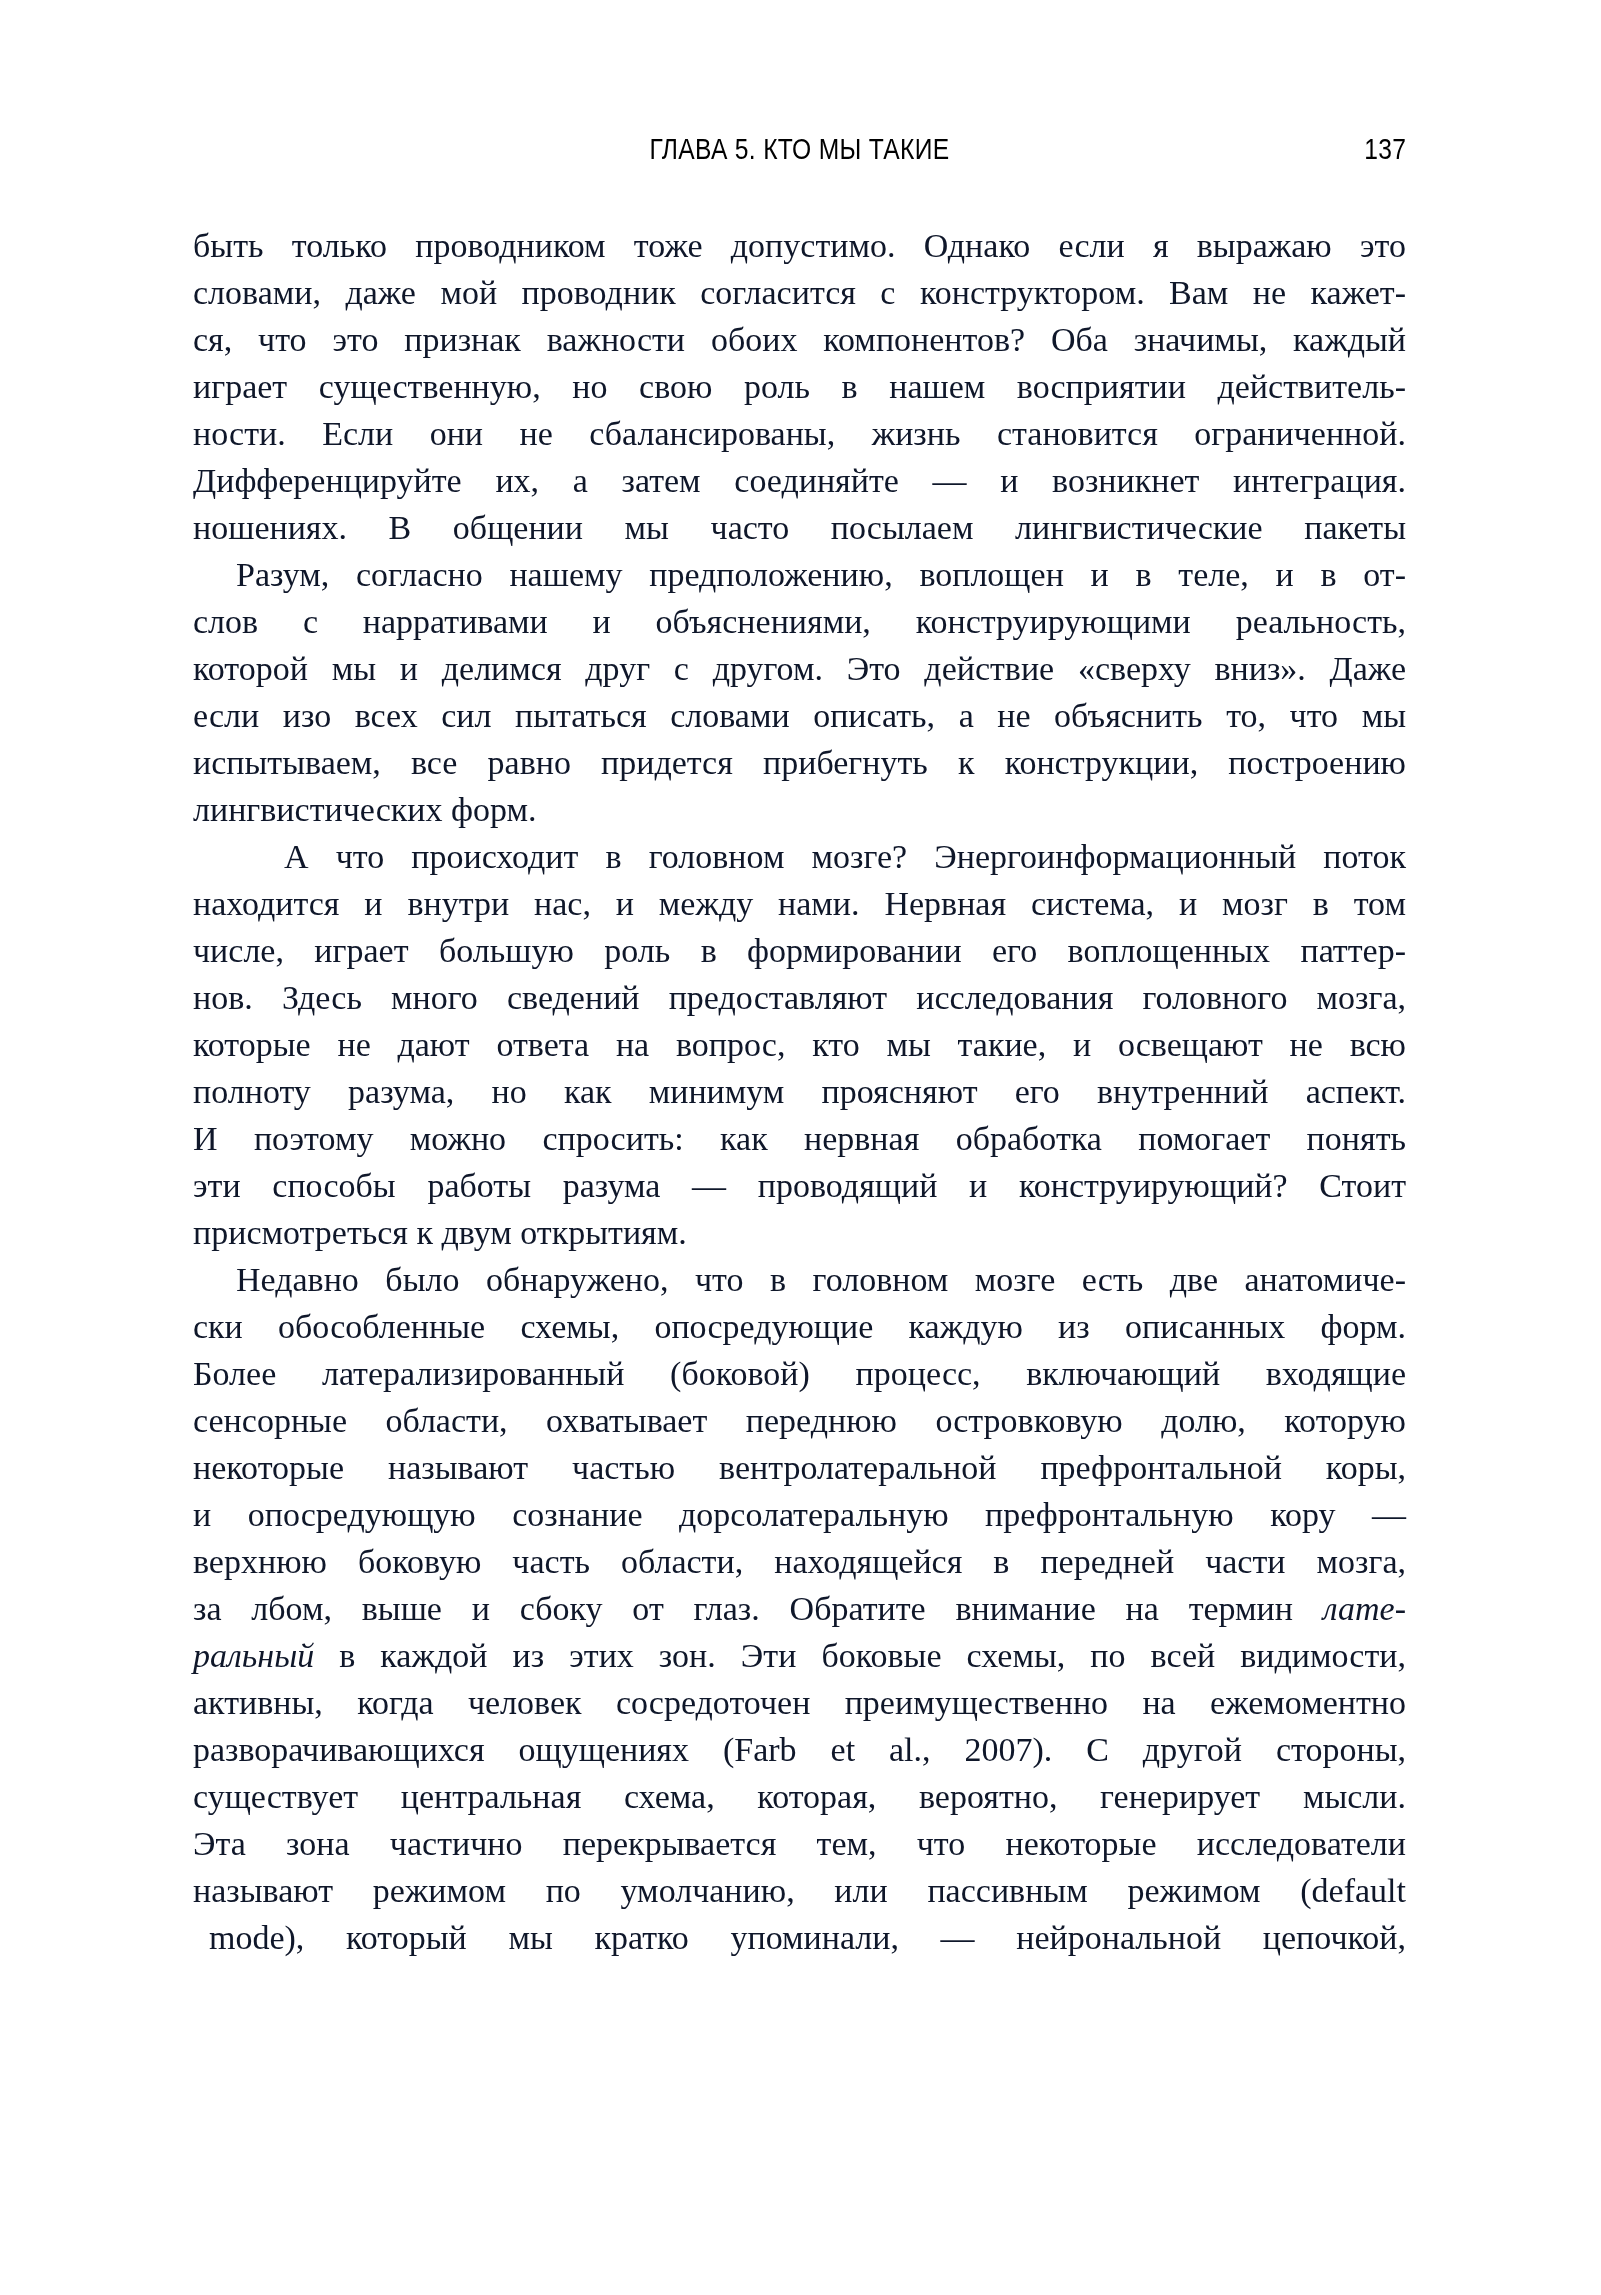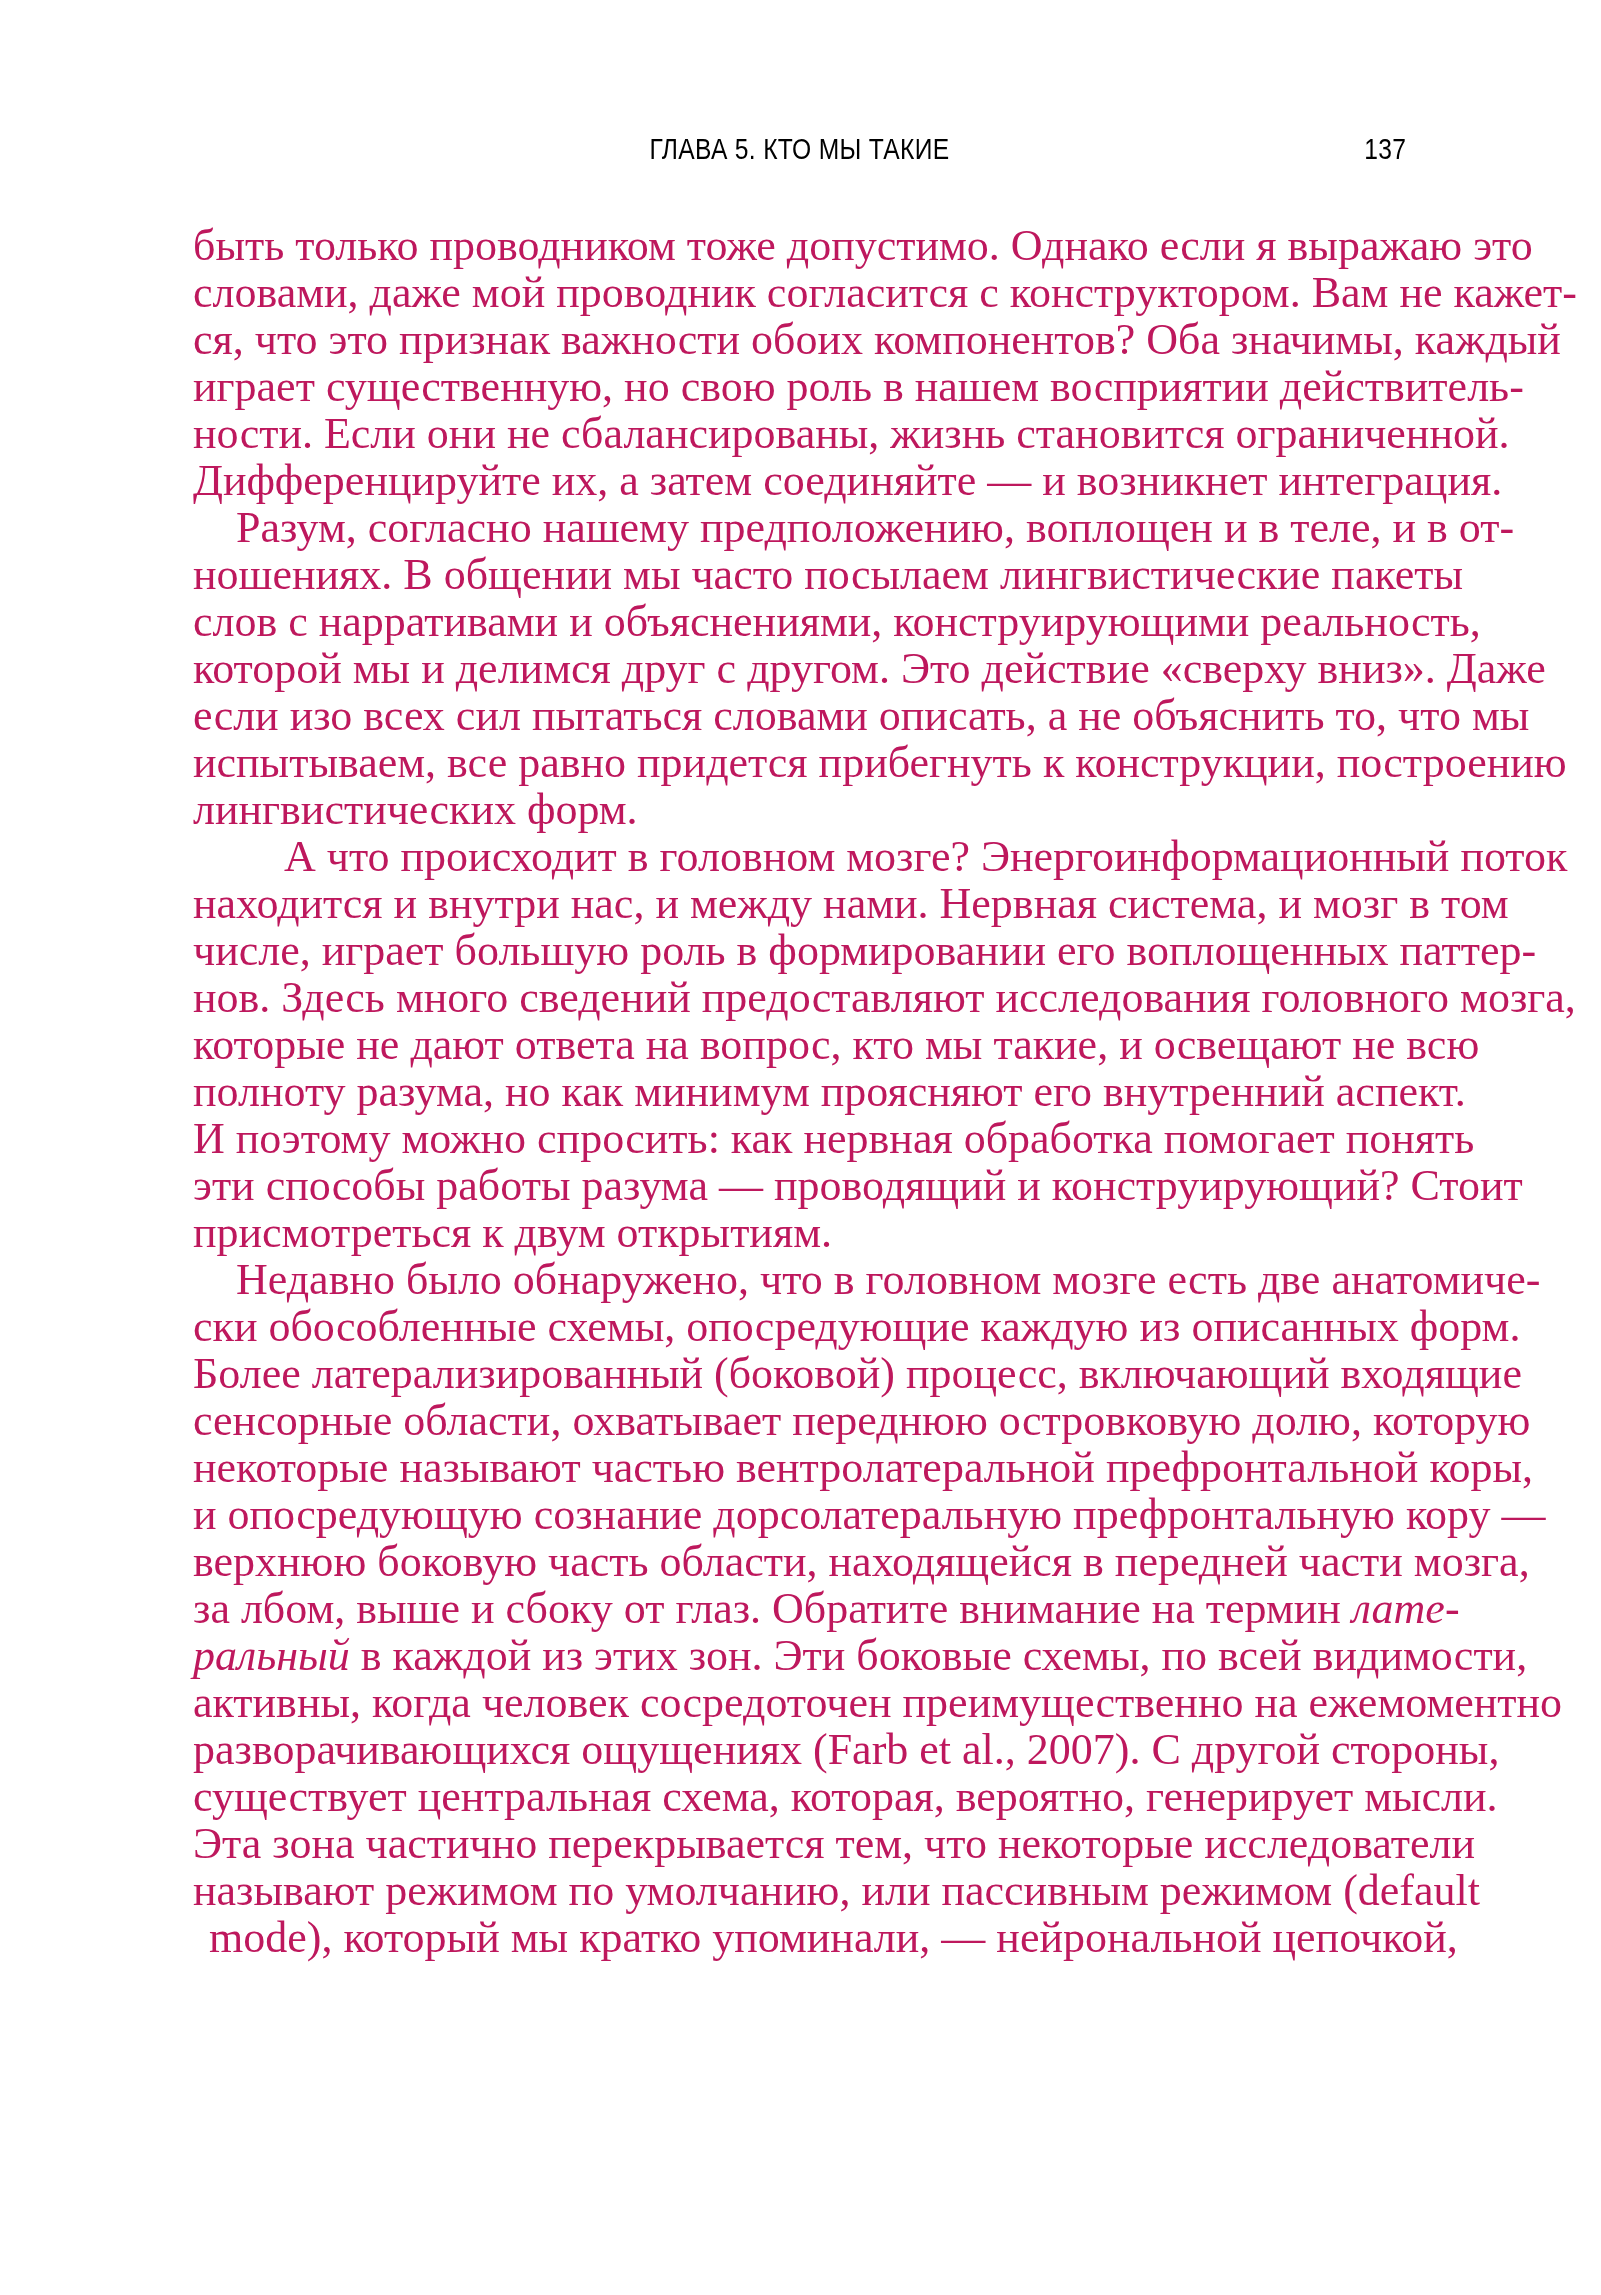--- a/index.html
+++ b/index.html
@@ -16,21 +16,21 @@
     position: absolute; left: 0; right: 0; top: 0; text-align: center;
     transform: scaleX(0.82); transform-origin: center;
   }
   .running-head .page-num {
     position: absolute; right: 0; top: 0;
     transform: scaleX(0.82); transform-origin: right;
   }
   .body-text {
     position: absolute; left: 193px; top: 222px; width: 1213px;
     font-family: "Liberation Serif", "DejaVu Serif", serif;
-    font-size: 44px; line-height: 47px; color: #be185d;
+    font-size: 34px; line-height: 47px; color: #0f172a;
   }
   .line {
     display: block; height: 47px; white-space: nowrap;
     text-align: justify; text-align-last: justify;
     overflow: visible;
   }
   .line.last { text-align-last: left; }
   .line.indent { padding-left: 43px; }
   .line span.it { font-style: italic; }
 </style>
@@ -47,22 +47,22 @@
   <div>
     <span class="line"><span style="white-space: nowrap; word-spacing: 0px;">быть только проводником тоже допустимо. Однако если я выражаю это</span></span>
     <span class="line"><span style="white-space: nowrap; word-spacing: 0px;">словами, даже мой проводник согласится с конструктором. Вам не кажет-</span></span>
     <span class="line"><span style="white-space: nowrap; word-spacing: 0px;">ся, что это признак важности обоих компонентов? Оба значимы, каждый</span></span>
     <span class="line"><span style="white-space: nowrap; word-spacing: 0px;">играет существенную, но свою роль в нашем восприятии действитель-</span></span>
     <span class="line"><span style="white-space: nowrap; word-spacing: 0px;">ности. Если они не сбалансированы, жизнь становится ограниченной.</span></span>
     <span class="line"><span style="white-space: nowrap; word-spacing: 0px;">Дифференцируйте их, а затем соединяйте — и возникнет интеграция.</span></span>
   </div>
 
   <div>
+    <span class="line"><span style="white-space: nowrap; word-spacing: 0px;">ношениях. В общении мы часто посылаем лингвистические пакеты</span></span>
     <span class="line indent"><span style="white-space: nowrap; word-spacing: 0px;">Разум, согласно нашему предположению, воплощен и в теле, и в от-</span></span>
-    <span class="line"><span style="white-space: nowrap; word-spacing: 0px;">ношениях. В общении мы часто посылаем лингвистические пакеты</span></span>
     <span class="line"><span style="white-space: nowrap; word-spacing: 0px;">слов с нарративами и объяснениями, конструирующими реальность,</span></span>
     <span class="line"><span style="white-space: nowrap; word-spacing: 0px;">которой мы и делимся друг с другом. Это действие «сверху вниз». Даже</span></span>
     <span class="line"><span style="white-space: nowrap; word-spacing: 0px;">если изо всех сил пытаться словами описать, а не объяснить то, что мы</span></span>
     <span class="line"><span style="white-space: nowrap; word-spacing: 0px;">испытываем, все равно придется прибегнуть к конструкции, построению</span></span>
     <span class="line last">лингвистических форм.</span>
   </div>
 
   <div>
     <span class="line indent"><span style="white-space: nowrap; word-spacing: 0px; margin-left: 48px;">А что происходит в головном мозге? Энергоинформационный поток</span></span>
     <span class="line"><span style="white-space: nowrap; word-spacing: 0px;">находится и внутри нас, и между нами. Нервная система, и мозг в том</span></span>

